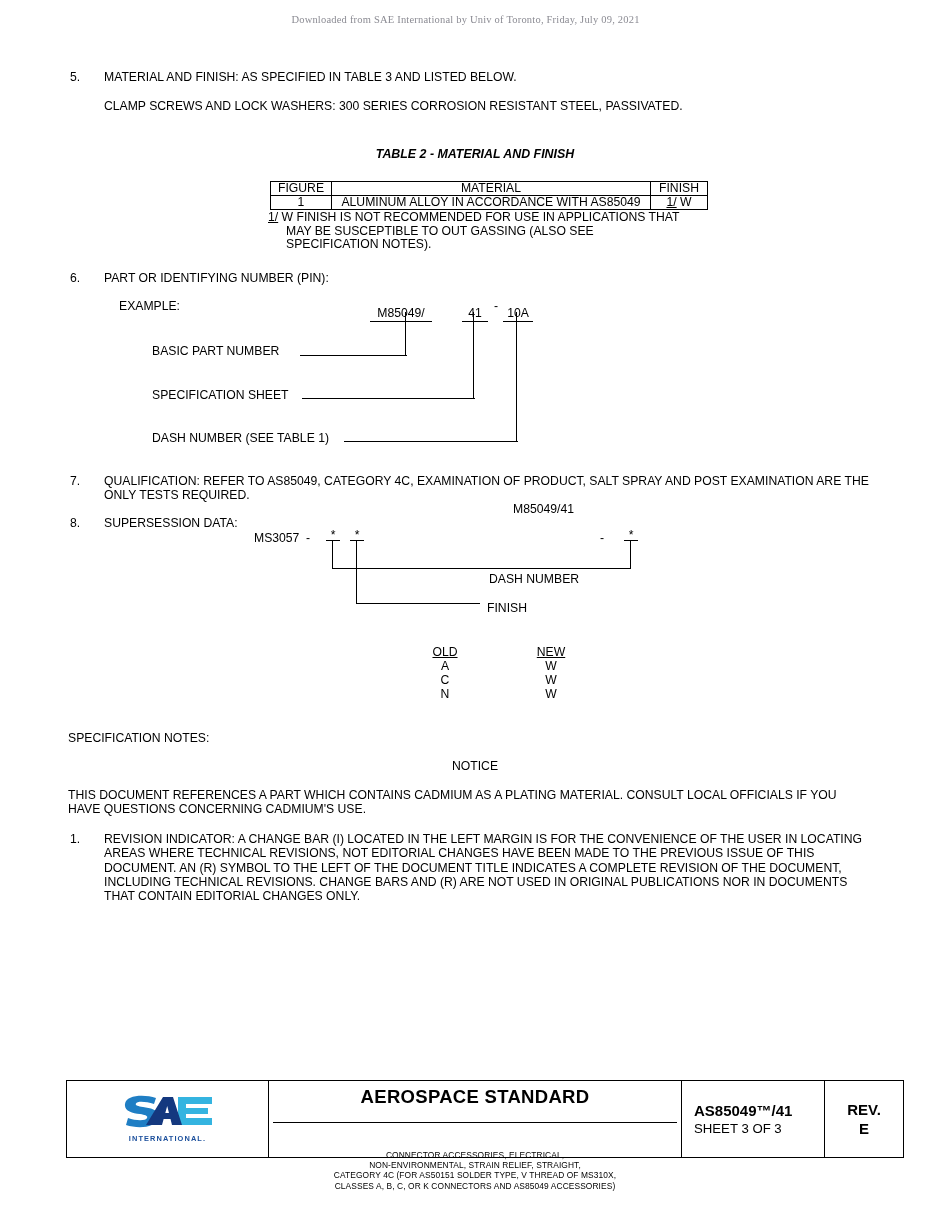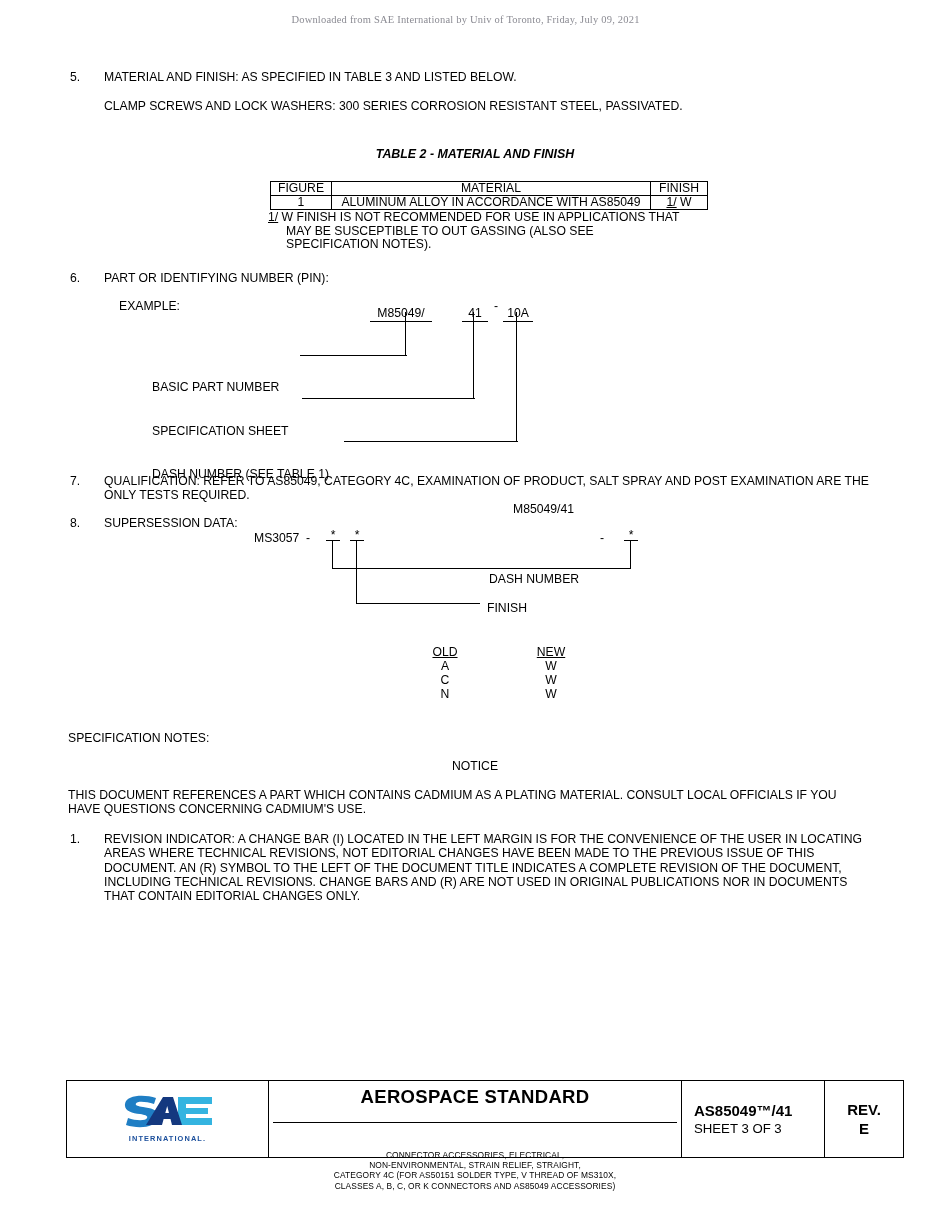--- a/index.html
+++ b/index.html
@@ -103,21 +103,20 @@
     position: absolute;
     left: 0; top: 0;
     width: 950px; height: 1230px;
     pointer-events: none;
   }
   .pin-label {
     position: absolute;
     font-size: 12.2px;
     line-height: 14px;
     white-space: nowrap;
-    margin-top: 36px;
   }
   .pin-token {
     position: absolute;
     font-size: 12.2px;
     line-height: 14px;
     text-align: center;
     white-space: nowrap;
   }
   .ul-token { border-bottom: 1.3px solid #000; padding-bottom: 1px; margin-top: 7px; }
 

